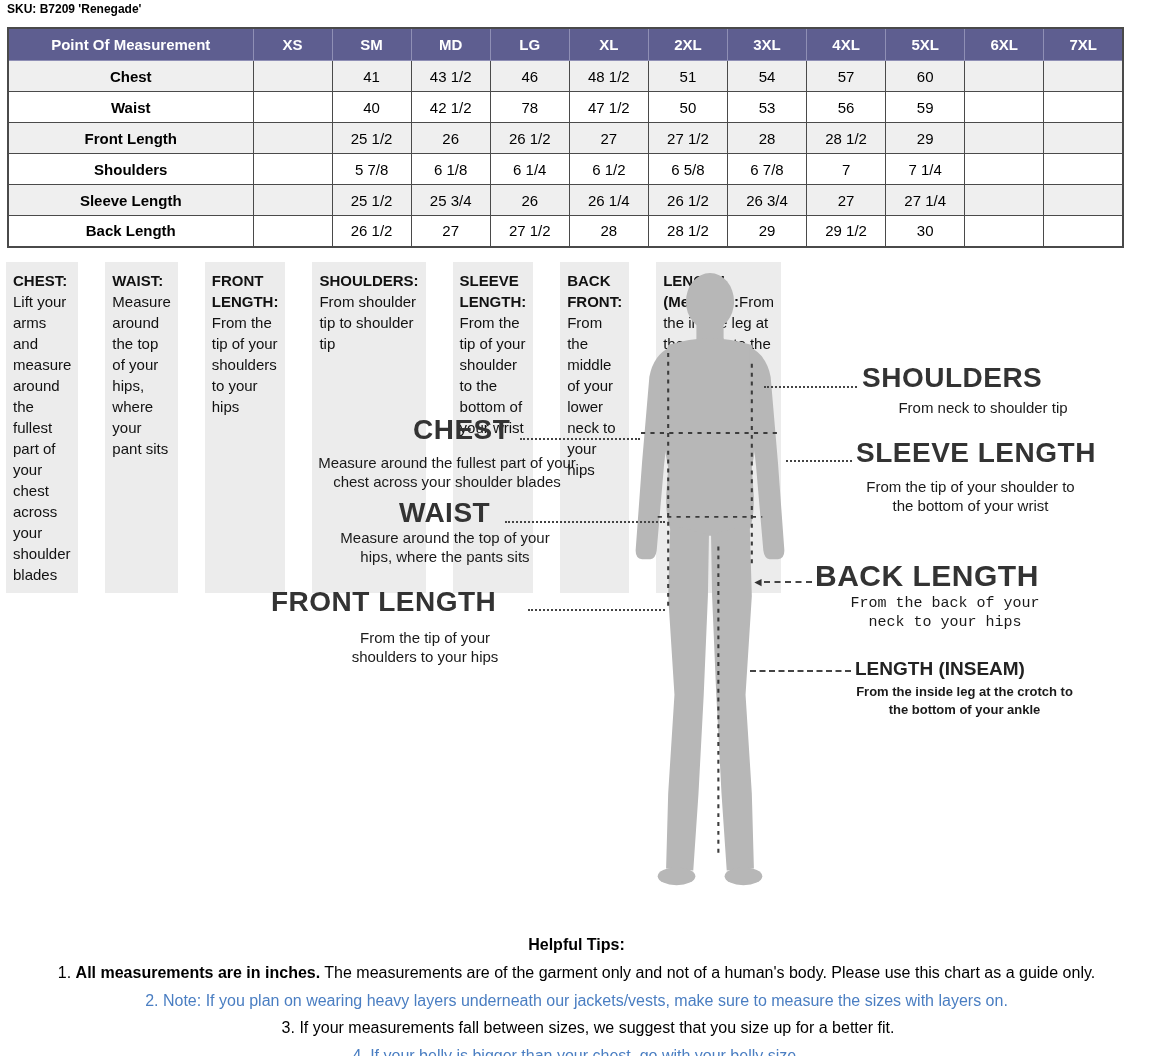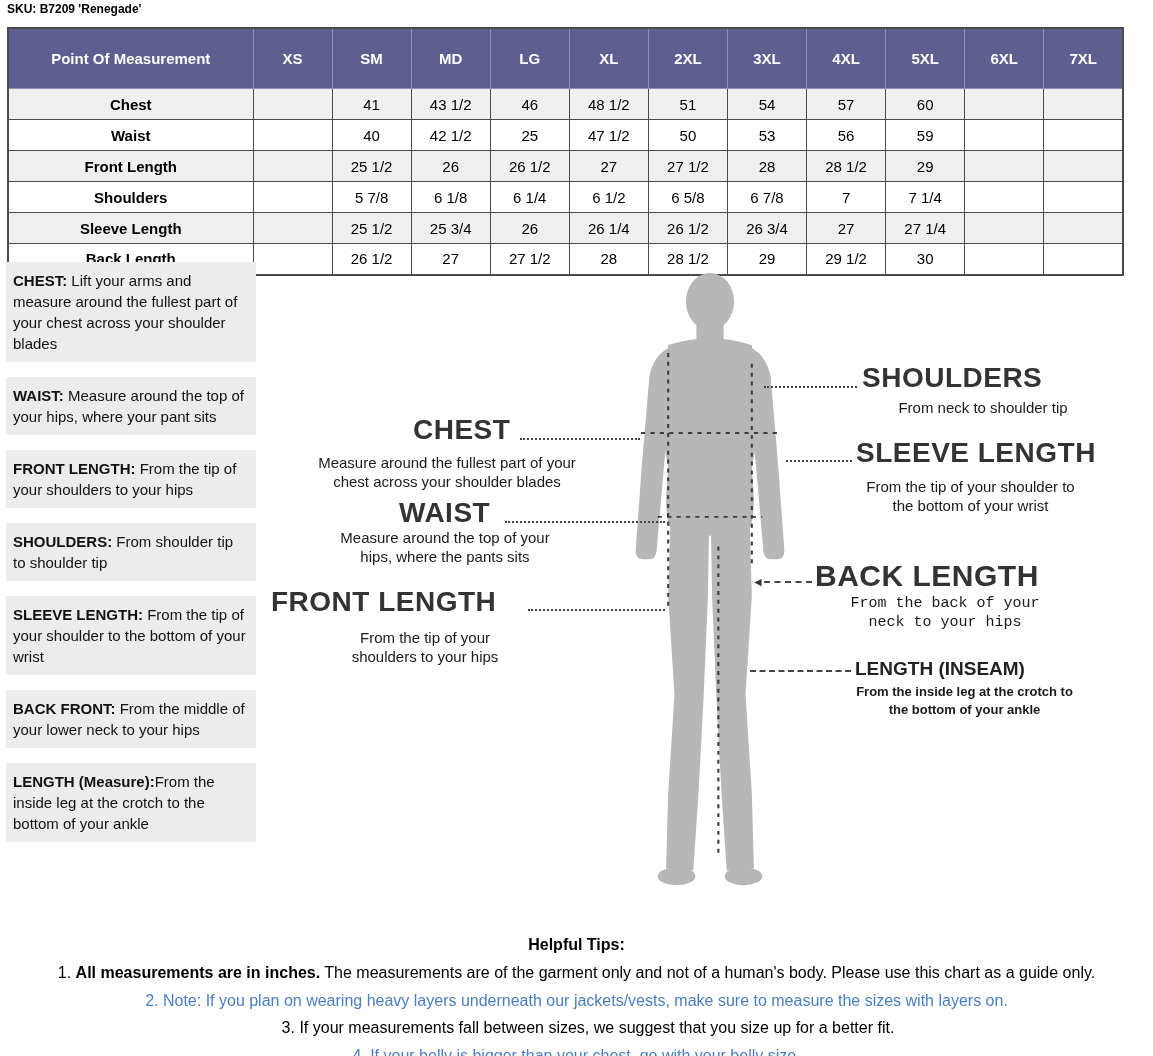--- a/index.html
+++ b/index.html
@@ -5,26 +5,26 @@
   * { margin:0; padding:0; box-sizing:border-box; }
   html,body { background:#fff; }
   body { font-family:"Liberation Sans", sans-serif; color:#000; }
   .page { position:relative; width:1153px; height:1056px; background:#fff; overflow:hidden; }
 
   .sku-title { position:absolute; left:7px; top:2px; font-size:12px; font-weight:bold; }
 
   table.size-table { position:absolute; left:7px; top:27px; width:1117px; border-collapse:collapse;
     table-layout:fixed; font-size:15px; border:2px solid #4a4a4a; }
   table.size-table th { background:var(--header-bg,#5e5e90); color:#fff; font-weight:bold;
-    padding:21px 2px; border:1px solid #8f8fb5; font-size:15px; }
+    padding:7px 2px; border:1px solid #8f8fb5; font-size:15px; }
   table.size-table td { border:1px solid #4a4a4a; text-align:center; padding:6px 2px; height:31px; }
   table.size-table td.rowlabel { font-weight:bold; font-size:15px; }
   table.size-table tr.alt { background:var(--row-alt,#efefef); }
 
-  .defs { position:absolute; left:6px; top:262px; width:250px; display:flex; flex-direction:column; gap:15px; }
+  .defs { position:absolute; left:6px; top:262px; width:250px; display:flex; gap:27px; }
   .def { background:#ececec; padding:8px 7px; font-size:15px; line-height:1.4; color:#111; }
   .def b { font-weight:bold; }
 
   svg.figure { position:absolute; left:595px; top:270px; width:230px; height:632px; }
   svg.figure .body { fill:var(--figure,#b7b7b7); }
 
   .big-label { position:absolute; font-weight:bold; color:#333; font-size:28px; letter-spacing:0.5px; white-space:nowrap; }
   .big-label.small { font-size:19px; color:#222; letter-spacing:0; }
   .caption { position:absolute; font-size:15px; color:#1a1a1a; text-align:center; line-height:1.25; }
   .caption.bold { font-weight:bold; font-size:13px; line-height:1.35; }
@@ -88,21 +88,21 @@
         <td>57</td>
         <td>60</td>
         <td></td>
         <td></td>
       </tr>
       <tr>
         <td class="rowlabel">Waist</td>
         <td></td>
         <td>40</td>
         <td>42 1/2</td>
-        <td>25</td>
+        <td>78</td>
         <td>47 1/2</td>
         <td>50</td>
         <td>53</td>
         <td>56</td>
         <td>59</td>
         <td></td>
         <td></td>
       </tr>
       <tr class="alt">
         <td class="rowlabel">Front Length</td>

